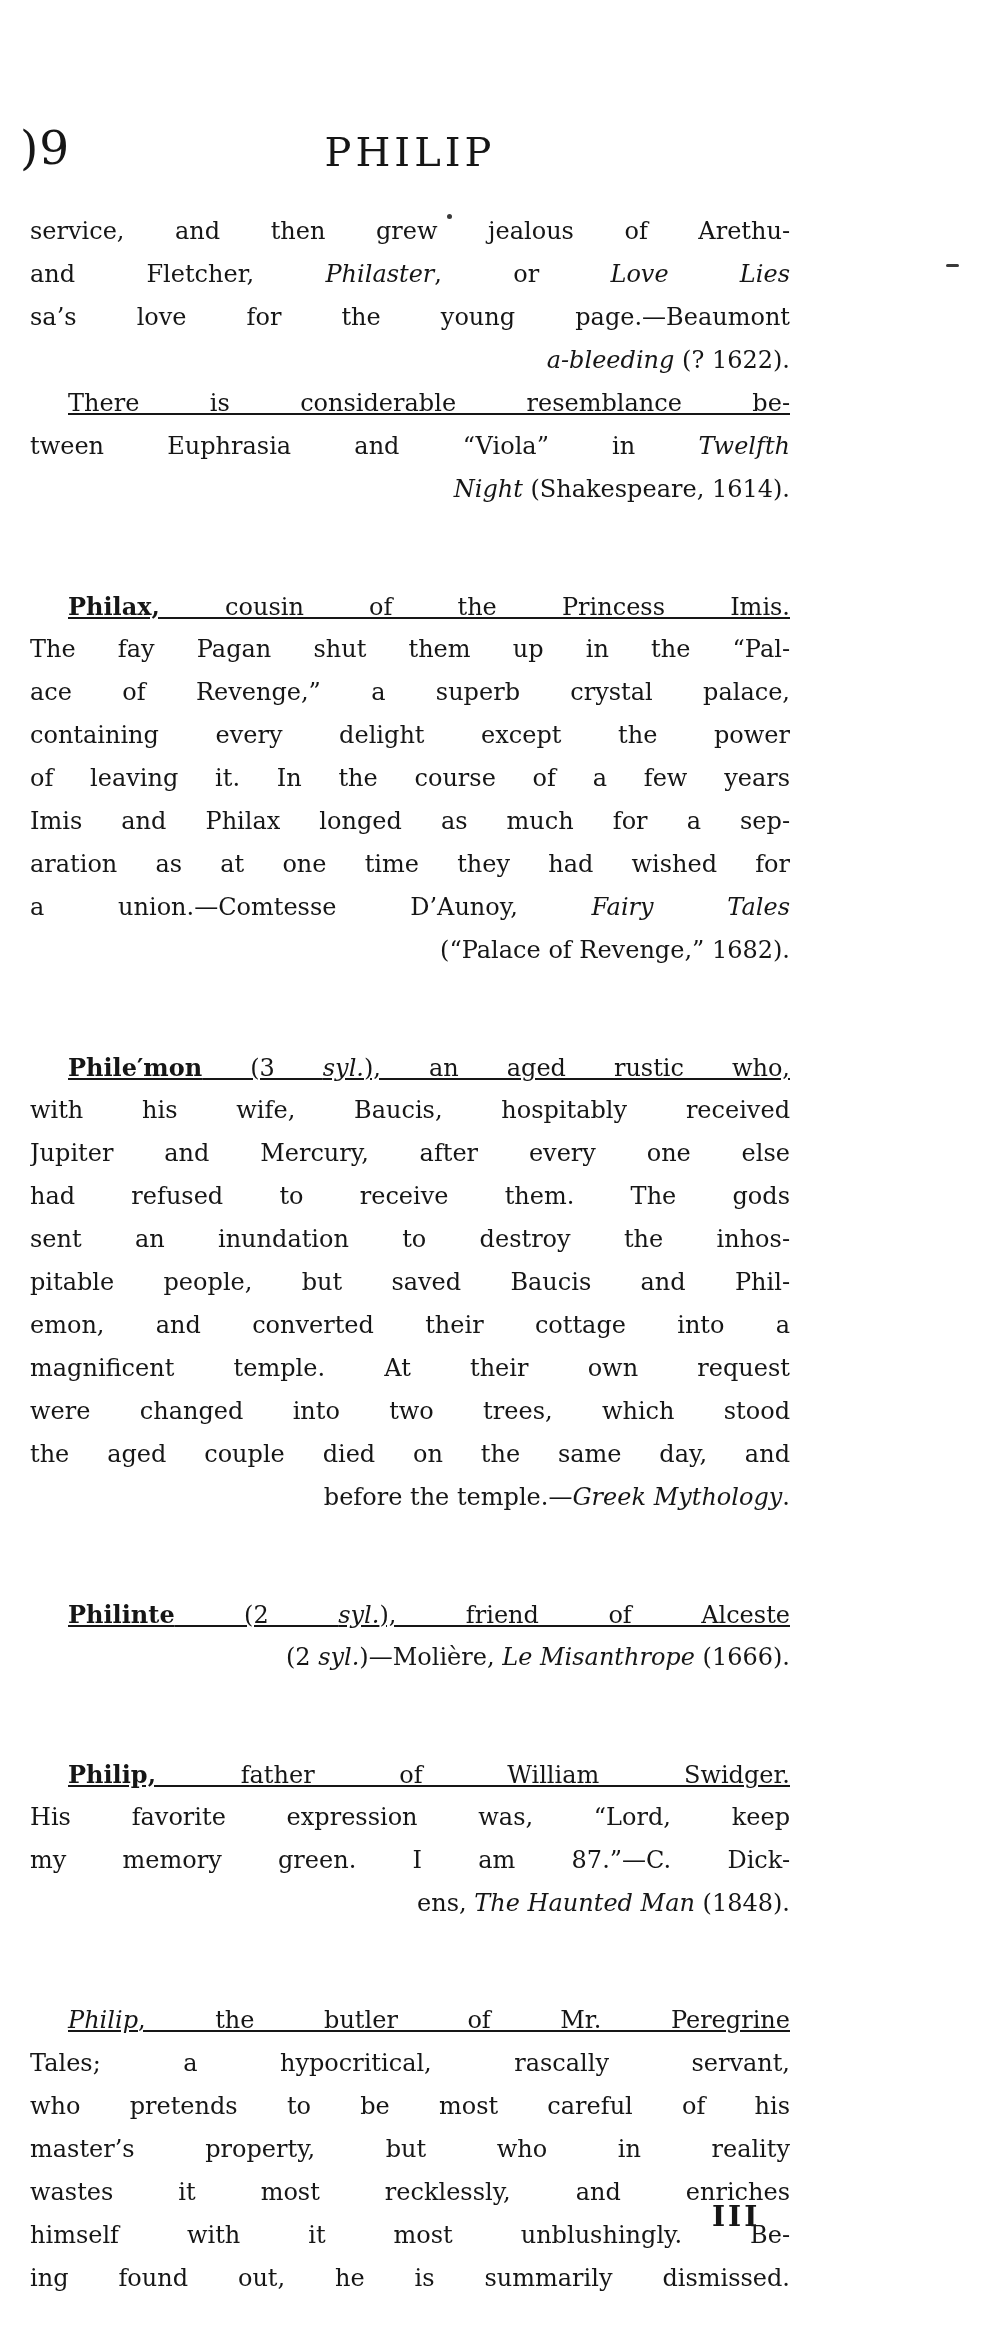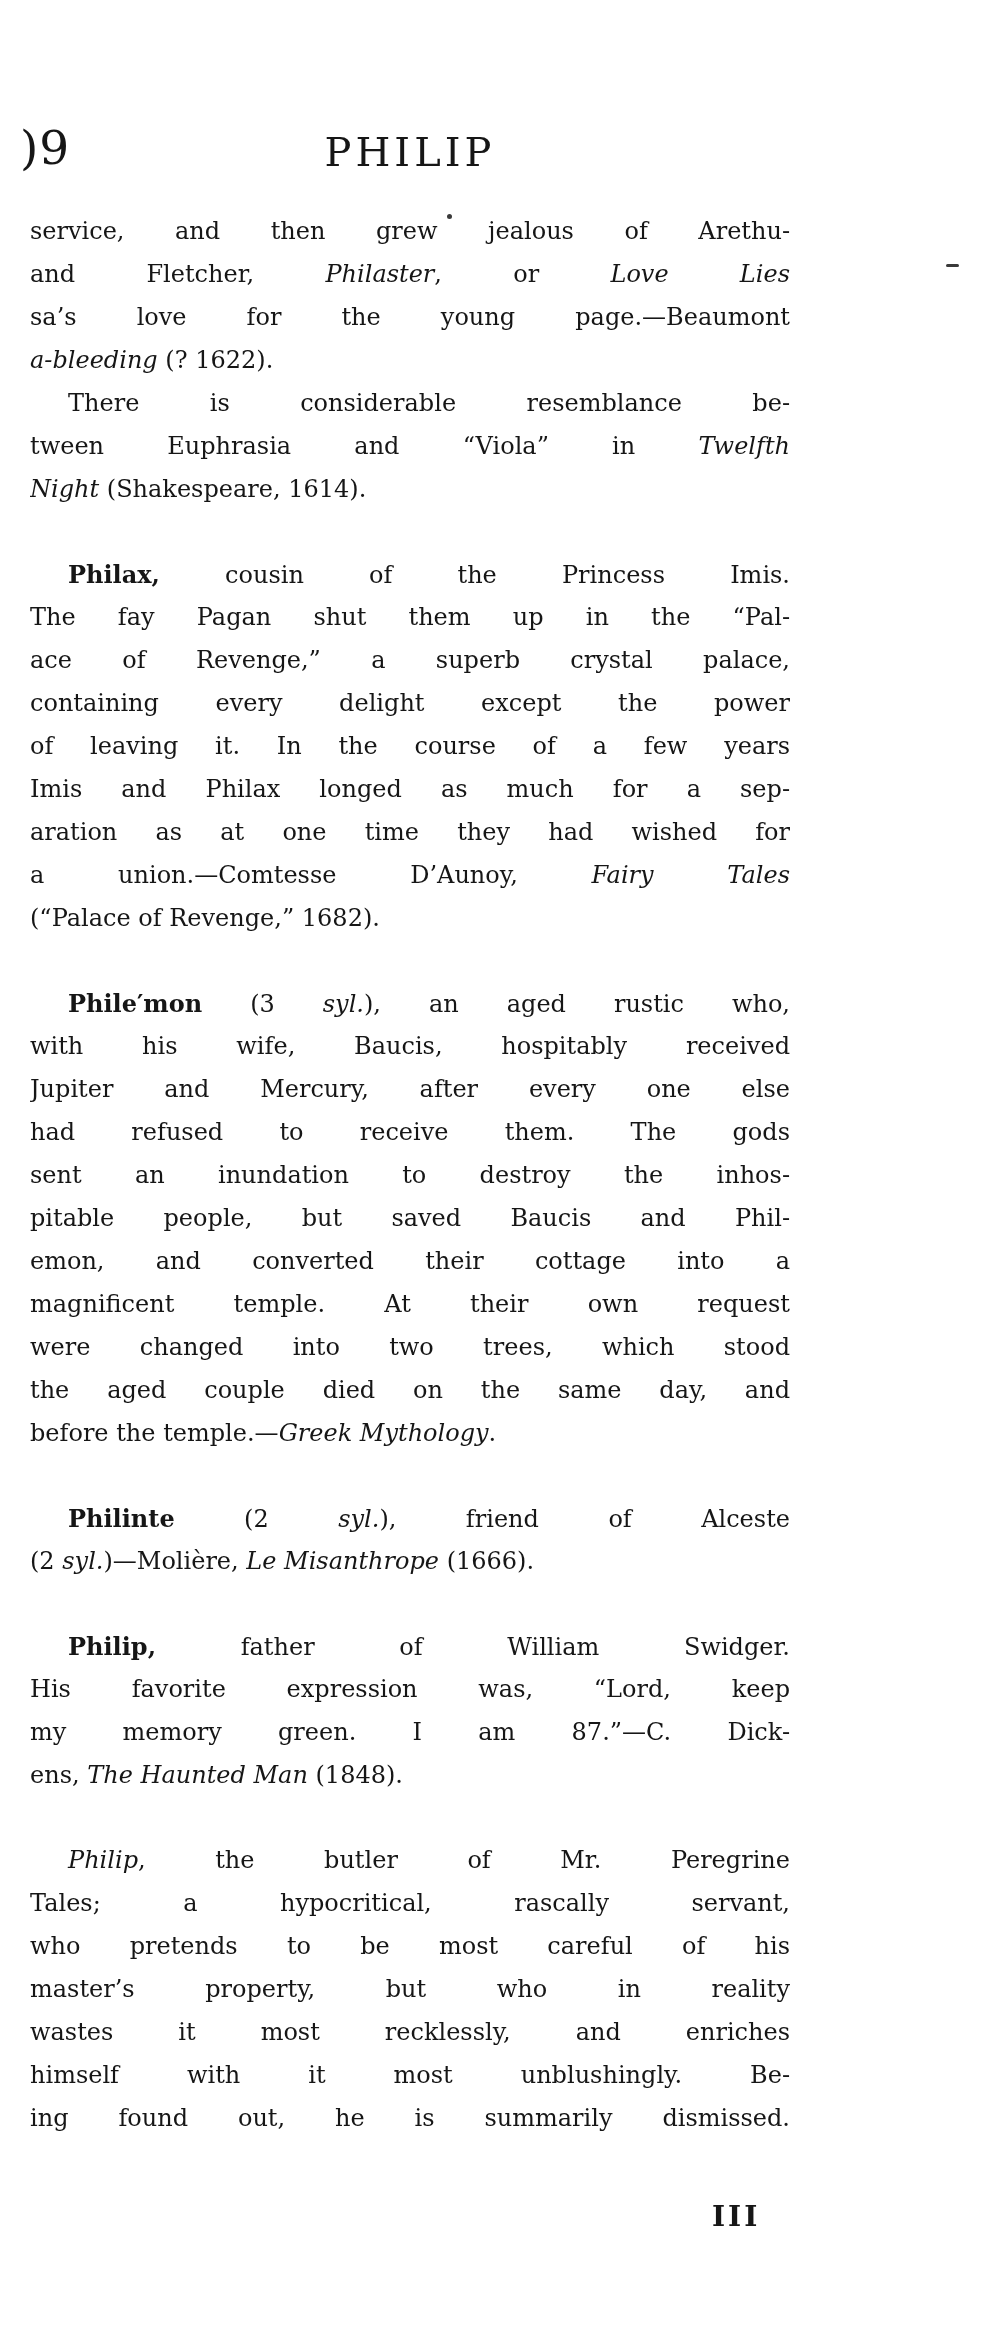--- a/index.html
+++ b/index.html
@@ -33,35 +33,35 @@
   }
   .column {
     position: absolute;
     left: 30px;
     top: 210px;
     width: 760px;
     font-size: 24px;
     line-height: 43px;
   }
   .para { margin: 0; }
-  .para.gap { margin-top: 42px; }
+  .para.gap { margin-top: 74px; }
   .line {
     height: 43px;
     overflow: hidden;
     text-align: justify;
     white-space: normal;
   }
   .line:not(.last)::after {
     content: "";
     display: inline-block;
     width: 100%;
     height: 0;
   }
-  .line.last { text-align: left; }
-  .line.indent { text-indent: 38px; }
+  .line.last { text-align: right; }
+  .line.indent { text-indent: 38px; text-decoration: underline; }
   .b { font-weight: bold; }
   .i { font-style: italic; }
   .sig {
     position: absolute;
     left: 712px;
     top: 2203px;
     font-size: 28px;
     font-weight: bold;
     letter-spacing: 3px;
     line-height: 1;

